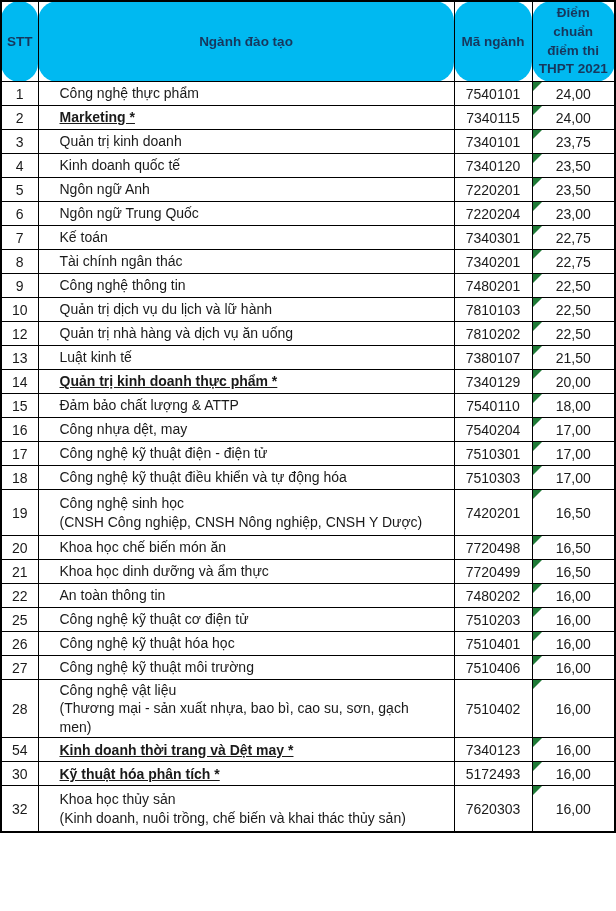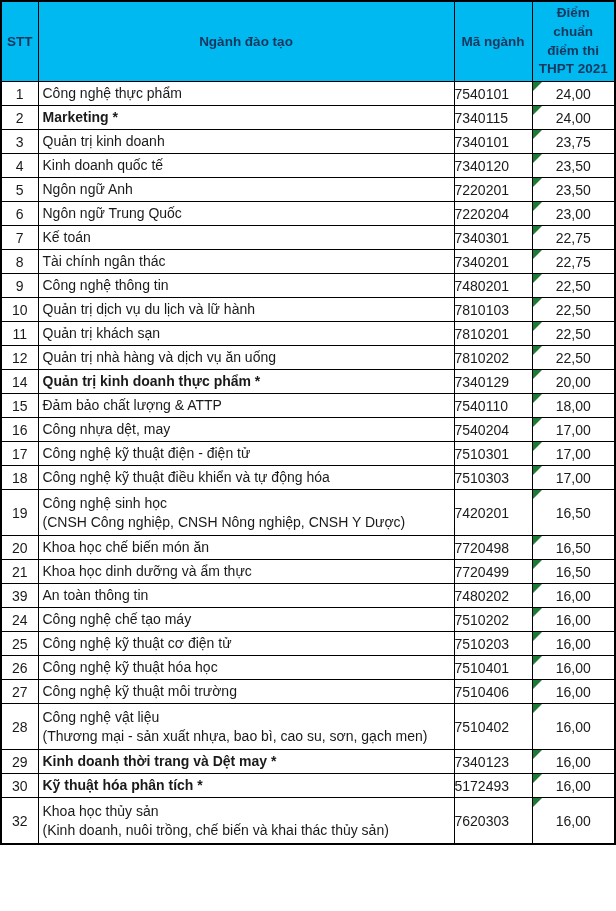--- a/index.html
+++ b/index.html
@@ -24,54 +24,55 @@
   }
   thead th{
     background:#00b9f1;
     color:#17375d;
     font-weight:bold;
     font-size:13.5px;
     height:79px;
     text-align:center;
     vertical-align:middle;
     padding:0 2px;
+    border-radius:20px;
   }
   th.score-h{
     white-space:pre-line;
     line-height:1.4;
   }
   tbody td{
     font-size:14px;
     height:21px;
     padding:0;
     vertical-align:middle;
     background:#fff;
   }
   tr.tall td{height:43px;}
   td.stt{text-align:center;}
   td.name{
     text-align:left;
-    padding:1px 4px;
+    padding:1px 21px;
     white-space:pre-line;
     line-height:1.32;
   }
-  td.code{text-align:left;}
+  td.code{text-align:center;}
   td.score{
     text-align:center;
     position:relative;
     margin-left:10px;
   }
   .tri{
     position:absolute;
     top:0;left:0;
     width:0;height:0;
     border-top:9px solid #1f7a36;
     border-right:9px solid transparent;
   }
-  tr.bold td.name{font-weight:bold;}
+  tr.bold td.name{font-weight:bold;text-decoration:underline;}
 </style>
 </head>
 <body>
 
 <table>
   <colgroup>
     <col class="c-stt">
       <col class="c-name">
       <col class="c-code">
       <col class="c-score">
@@ -142,30 +143,30 @@
         <td class="code">7480201</td>
         <td class="score"><span class="tri"></span><span>22,50</span></td>
       </tr>
       <tr>
         <td class="stt">10</td>
         <td class="name">Quản trị dịch vụ du lịch và lữ hành</td>
         <td class="code">7810103</td>
         <td class="score"><span class="tri"></span><span>22,50</span></td>
       </tr>
       <tr>
-        <td class="stt">11</td>
-        <td class="name">Quản trị khách sạn</td>
-        <td class="code">7810201</td>
-        <td class="score"><span class="tri"></span><span>22,50</span></td>
-      </tr>
-      <tr>
         <td class="stt">12</td>
         <td class="name">Quản trị nhà hàng và dịch vụ ăn uống</td>
         <td class="code">7810202</td>
         <td class="score"><span class="tri"></span><span>22,50</span></td>
+      </tr>
+      <tr>
+        <td class="stt">13</td>
+        <td class="name">Luật kinh tế</td>
+        <td class="code">7380107</td>
+        <td class="score"><span class="tri"></span><span>21,50</span></td>
       </tr>
       <tr class="bold">
         <td class="stt">14</td>
         <td class="name">Quản trị kinh doanh thực phẩm *</td>
         <td class="code">7340129</td>
         <td class="score"><span class="tri"></span><span>20,00</span></td>
       </tr>
       <tr>
         <td class="stt">15</td>
         <td class="name">Đảm bảo chất lượng &amp; ATTP</td>
@@ -203,29 +204,23 @@
         <td class="code">7720498</td>
         <td class="score"><span class="tri"></span><span>16,50</span></td>
       </tr>
       <tr>
         <td class="stt">21</td>
         <td class="name">Khoa học dinh dưỡng và ẩm thực</td>
         <td class="code">7720499</td>
         <td class="score"><span class="tri"></span><span>16,50</span></td>
       </tr>
       <tr>
-        <td class="stt">39</td>
+        <td class="stt">22</td>
         <td class="name">An toàn thông tin</td>
         <td class="code">7480202</td>
-        <td class="score"><span class="tri"></span><span>16,00</span></td>
-      </tr>
-      <tr>
-        <td class="stt">24</td>
-        <td class="name">Công nghệ chế tạo máy</td>
-        <td class="code">7510202</td>
         <td class="score"><span class="tri"></span><span>16,00</span></td>
       </tr>
       <tr>
         <td class="stt">25</td>
         <td class="name">Công nghệ kỹ thuật cơ điện tử</td>
         <td class="code">7510203</td>
         <td class="score"><span class="tri"></span><span>16,00</span></td>
       </tr>
       <tr>
         <td class="stt">26</td>
@@ -240,21 +235,21 @@
         <td class="score"><span class="tri"></span><span>16,00</span></td>
       </tr>
       <tr class="tall">
         <td class="stt">28</td>
         <td class="name">Công nghệ vật liệu
 (Thương mại - sản xuất nhựa, bao bì, cao su, sơn, gạch men)</td>
         <td class="code">7510402</td>
         <td class="score"><span class="tri"></span><span>16,00</span></td>
       </tr>
       <tr class="bold">
-        <td class="stt">29</td>
+        <td class="stt">54</td>
         <td class="name">Kinh doanh thời trang và Dệt may *</td>
         <td class="code">7340123</td>
         <td class="score"><span class="tri"></span><span>16,00</span></td>
       </tr>
       <tr class="bold">
         <td class="stt">30</td>
         <td class="name">Kỹ thuật hóa phân tích *</td>
         <td class="code">5172493</td>
         <td class="score"><span class="tri"></span><span>16,00</span></td>
       </tr>

